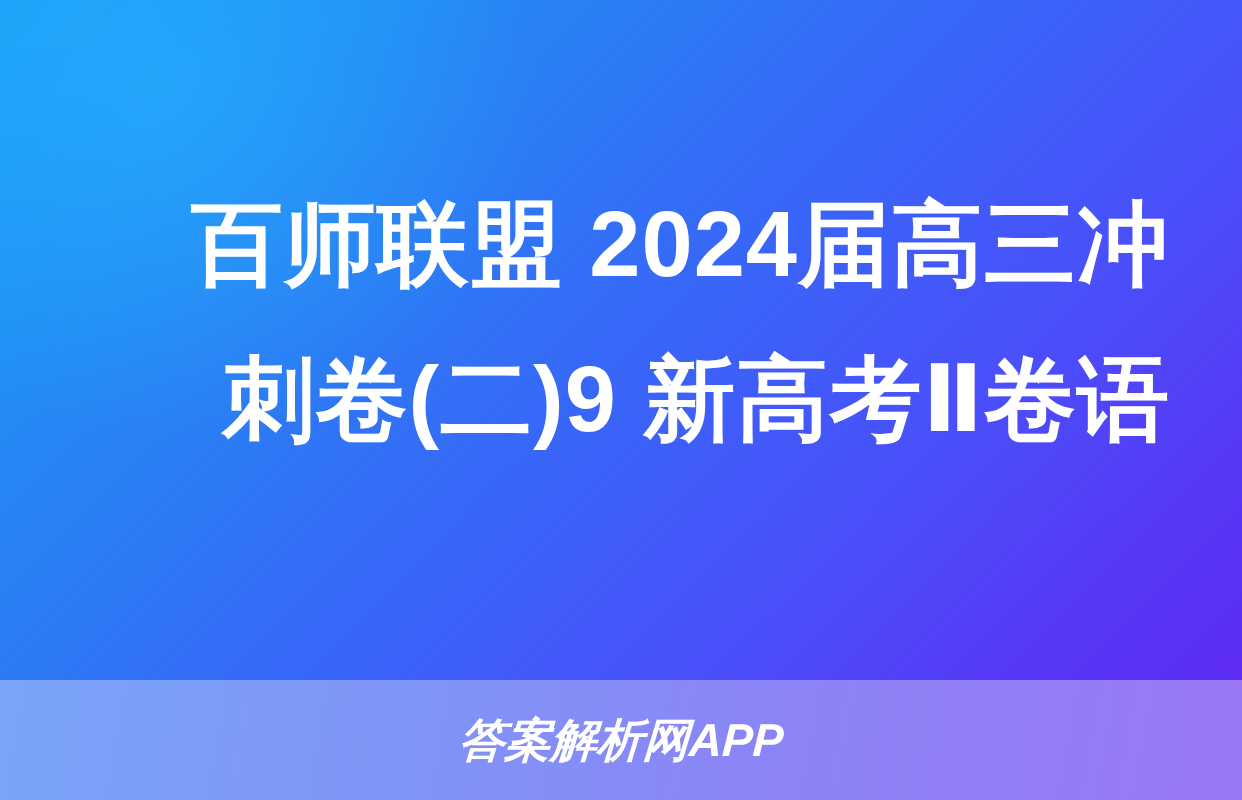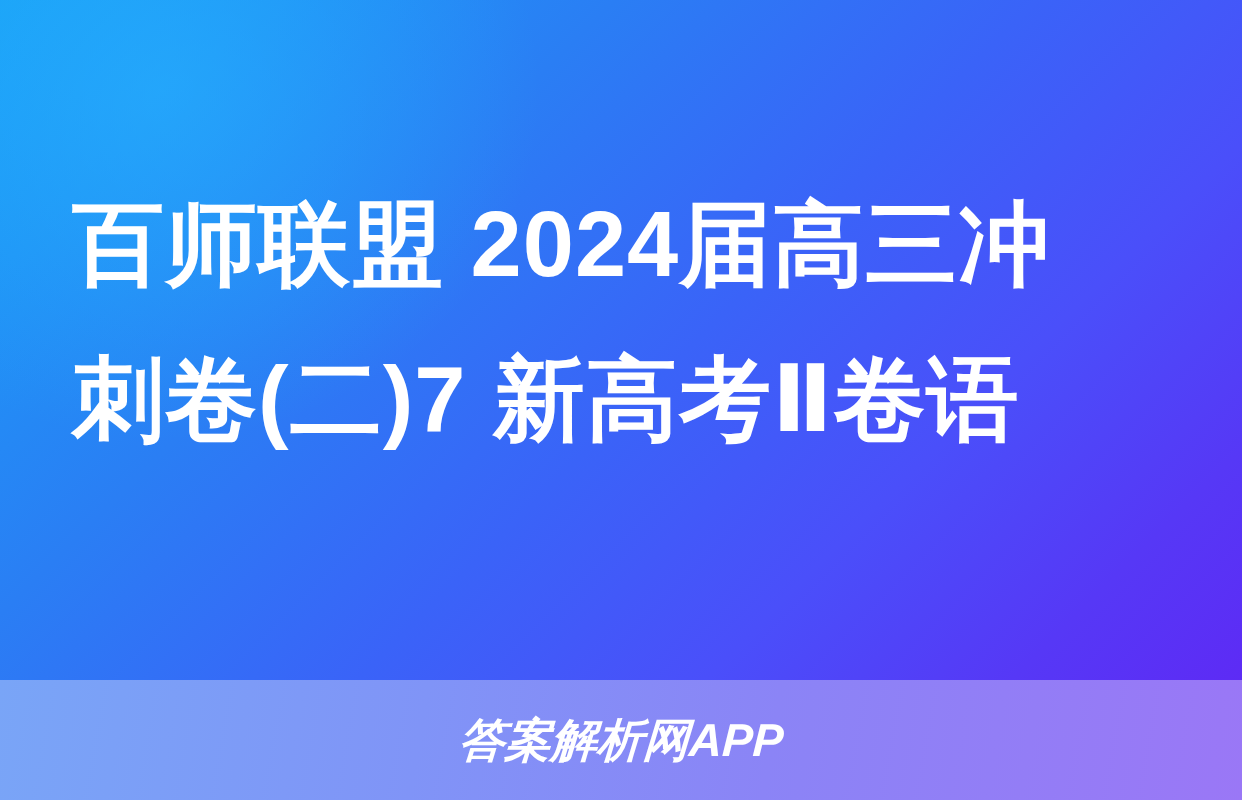--- a/index.html
+++ b/index.html
@@ -59,21 +59,21 @@
     flex-direction: column;
     align-items: center;
     justify-content: center;
     box-sizing: border-box;
     padding: 0 72px 36px 72px;
   }
 
   .title-line {
     display: block;
     width: 100%;
-    text-align: left;
+    text-align: right;
     color: #ffffff;
     font-size: 92px;
     line-height: 155px;
     font-weight: 700;
     letter-spacing: 1px;
     white-space: nowrap;
     text-rendering: optimizeLegibility;
   }
 
   
@@ -108,20 +108,20 @@
 <body>
 
 <div id="cover-card">
 
   <div id="hero-panel">
     <div id="hero-glow"></div>
   </div>
 
   <div id="title-block">
     <span class="title-line">百师联盟 2024届高三冲</span>
-    <span class="title-line">刺卷(二)7 新高考Ⅱ卷语</span>
+    <span class="title-line">刺卷(二)9 新高考Ⅱ卷语</span>
   </div>
 
   <div id="footer-band">
     <span id="watermark-text">答案解析网APP</span>
   </div>
 
 </div>
 
 </body></html>

